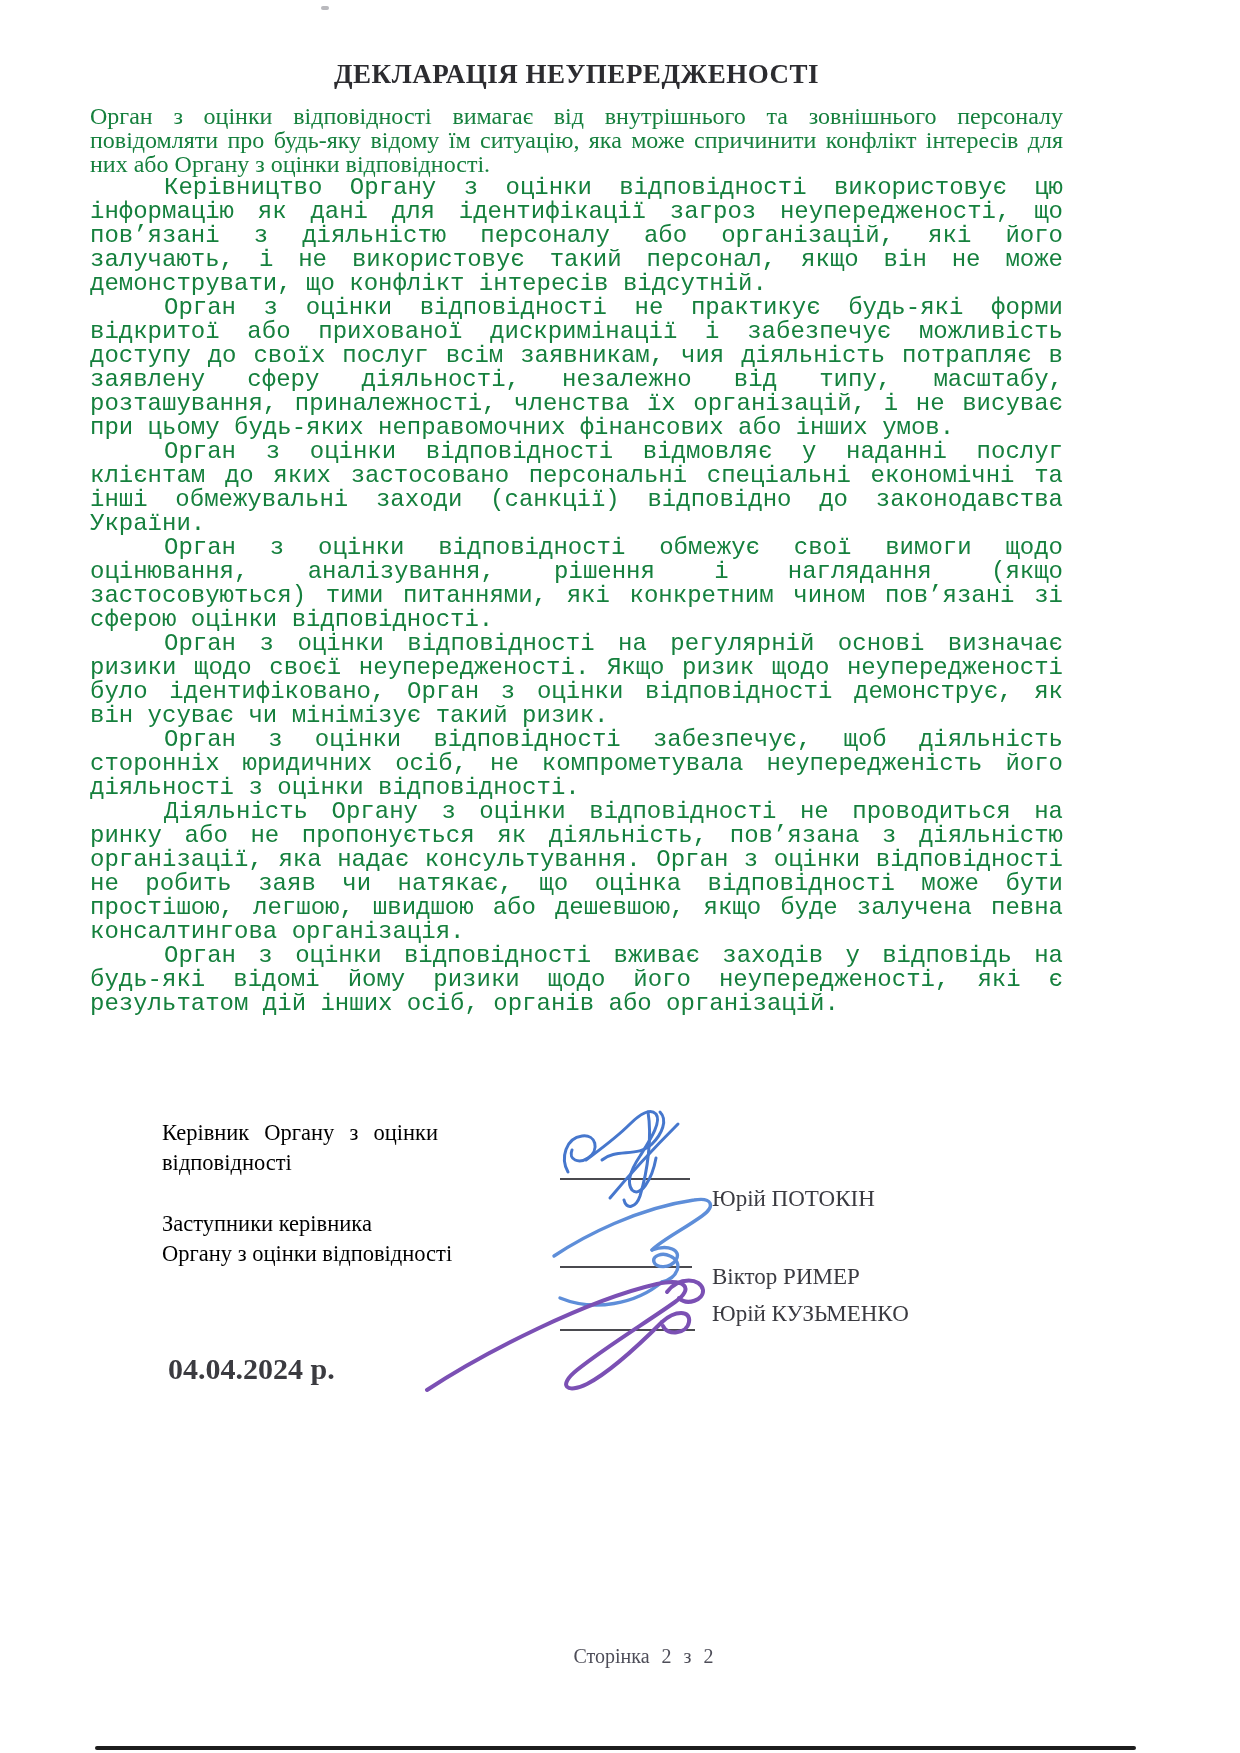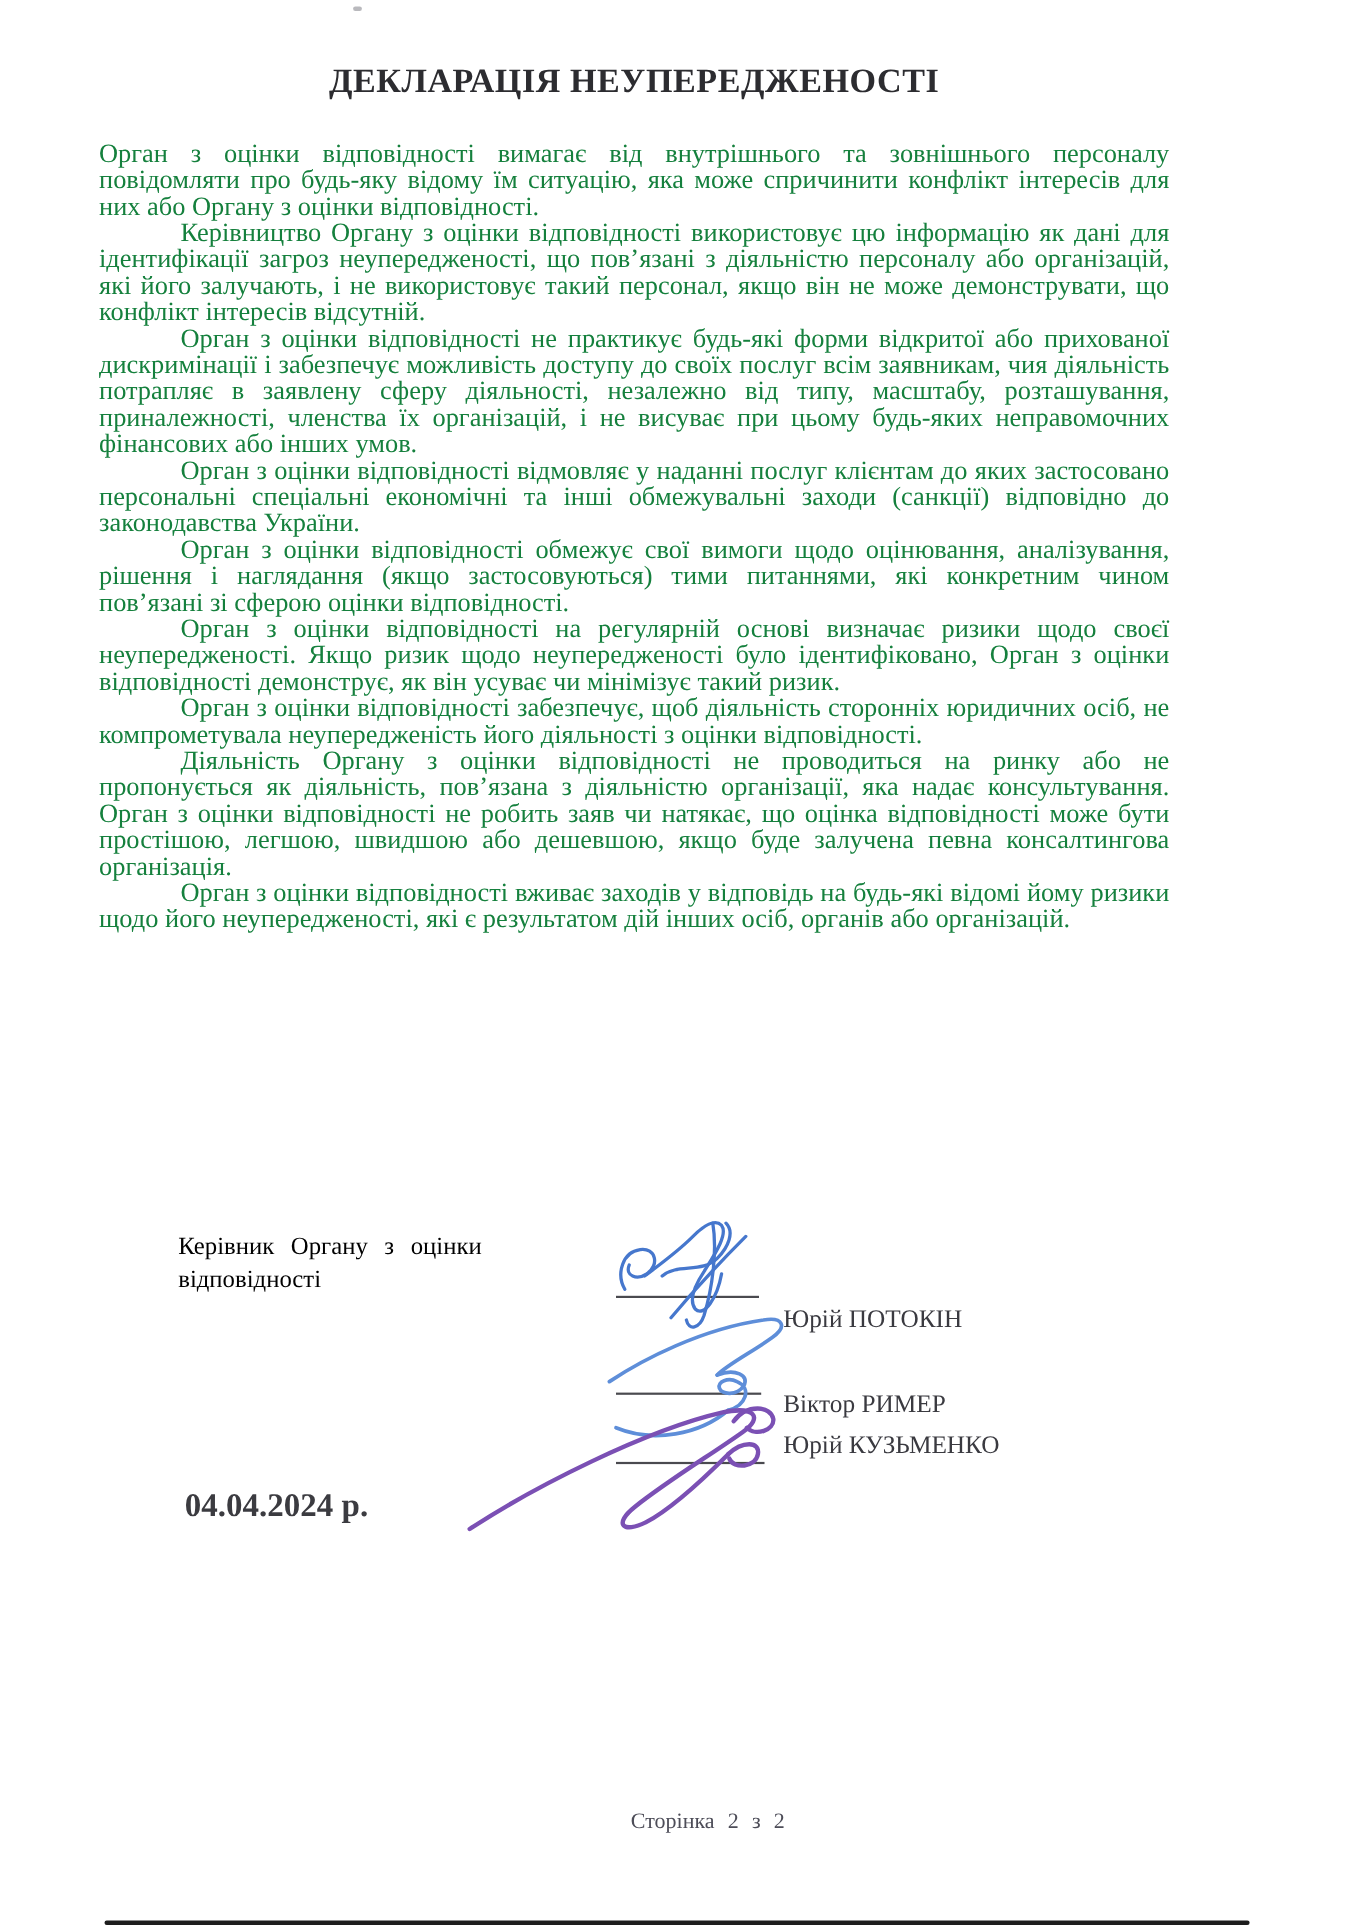--- a/index.html
+++ b/index.html
@@ -10,29 +10,29 @@
     background:#ffffff;
     font-family:"Liberation Serif","DejaVu Serif",serif;
     color:#36363b;
     overflow:hidden;
     margin:0 auto;
   }
   .content {
     position:absolute; left:90px; top:56px; width:973px;
   }
   .doc-title {
-    font-size:31px; font-weight:bold; text-align:center;
-    color:#2c2c30; line-height:36px; margin-bottom:36px;
+    font-size:27px; font-weight:bold; text-align:center;
+    color:#2c2c30; line-height:36px; margin-bottom:12px;
     letter-spacing:0.5px;
   }
   .para {
     font-size:24px; line-height:24px; text-align:justify;
     color:#15803d;
   }
-  .para.indent { text-indent:74px; }
+  .para.indent { text-indent:74px;font-family:Liberation Mono, monospace; }
   .sig-role {
     position:absolute; font-size:22.5px; line-height:29.5px; color:#000000;
   }
   .sig-role .rl1 { word-spacing:0.42em; }
   .sig-line {
     position:absolute; height:2px; background:#4a4a4f;
   }
   .sig-name {
     position:absolute; font-size:23px; color:#3a3a40; white-space:nowrap;
   }
@@ -72,20 +72,24 @@
     <p class="para indent">Орган з оцінки відповідності забезпечує, щоб діяльність сторонніх юридичних осіб, не компрометувала неупередженість його діяльності з оцінки відповідності.</p>
     <p class="para indent">Діяльність Органу з оцінки відповідності не проводиться на ринку або не пропонується як діяльність, пов’язана з діяльністю організації, яка надає консультування. Орган з оцінки відповідності не робить заяв чи натякає, що оцінка відповідності може бути простішою, легшою, швидшою або дешевшою, якщо буде залучена певна консалтингова організація.</p>
     <p class="para indent">Орган з оцінки відповідності вживає заходів у відповідь на будь-які відомі йому ризики щодо його неупередженості, які є результатом дій інших осіб, органів або організацій.</p>
   </div>
 
   <div class="sig-role" style="left:162px; top:1118px; width:345px;">
     <div class="rl1">Керівник Органу з оцінки</div>
     <div class="rl2">відповідності</div>
   </div>
 
+  <div class="sig-role" style="left:162px; top:1209px; width:380px;">
+    <div>Заступники керівника</div>
+    <div>Органу з оцінки відповідності</div>
+  </div>
 
   <div class="sig-line" style="left:560px; top:1178px; width:130px;"></div>
   <div class="sig-line" style="left:560px; top:1266px; width:132px;"></div>
   <div class="sig-line" style="left:560px; top:1329px; width:135px;"></div>
 
   <svg class="sig-svg" style="left:552px; top:1098px;" width="160" height="118" viewBox="0 0 160 118">
     <g fill="none" stroke="#4677cd" stroke-width="3" stroke-linecap="round">
       <path d="M16,74 C8,60 14,40 30,38 C44,36 48,52 36,60 C27,66 16,62 20,52"></path>
       <path d="M34,62 C50,50 64,40 78,26 C88,16 98,10 104,16 C110,24 98,42 88,58 C80,70 74,84 80,92 C88,100 100,82 104,60"></path>
       <path d="M50,62 C64,50 86,60 100,46 C110,36 116,22 108,14"></path>

